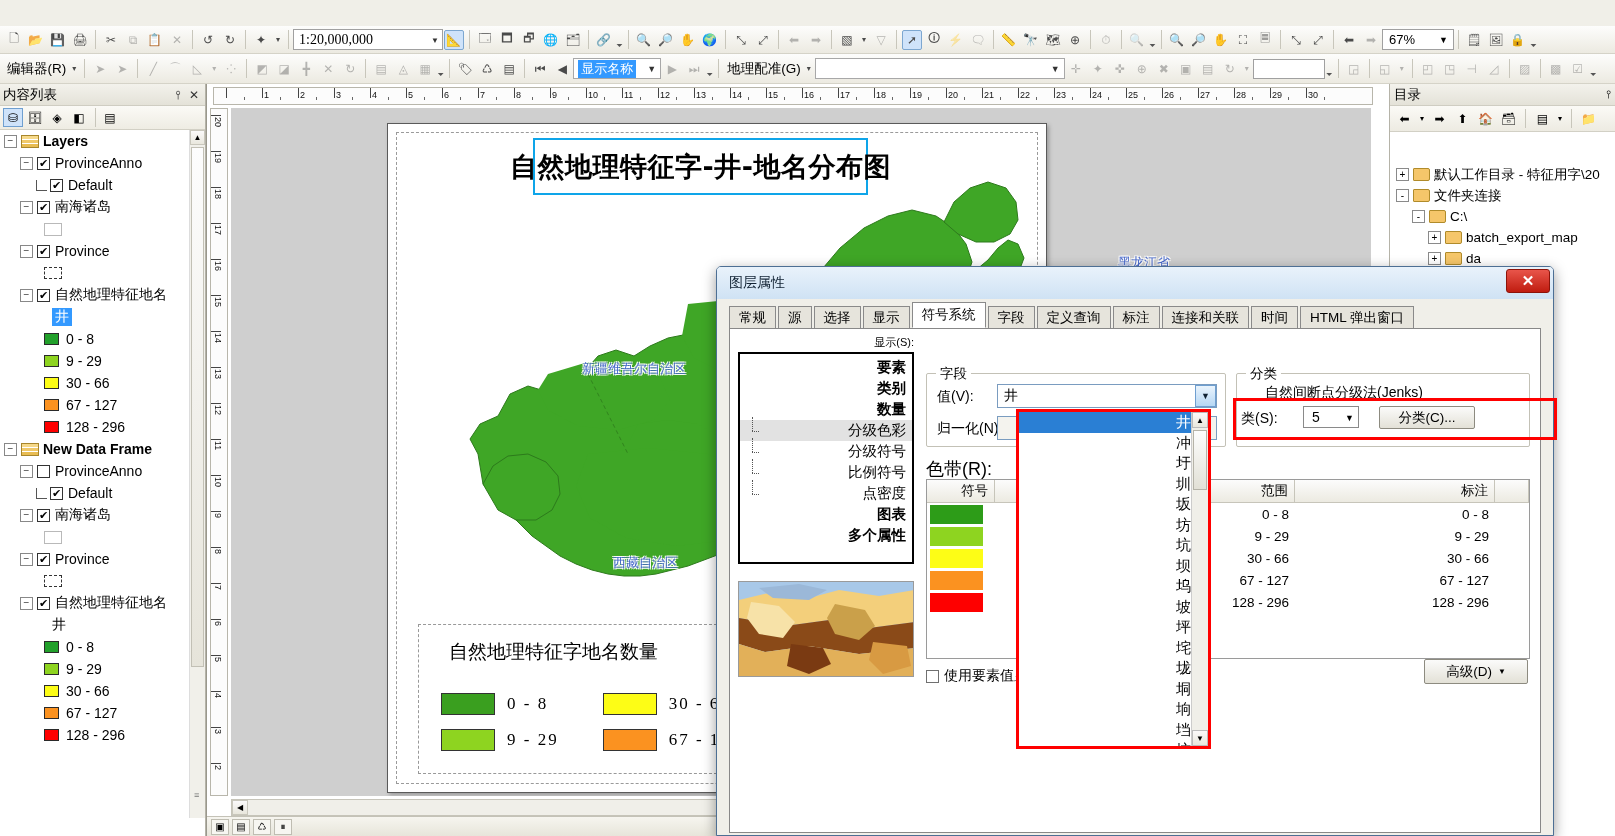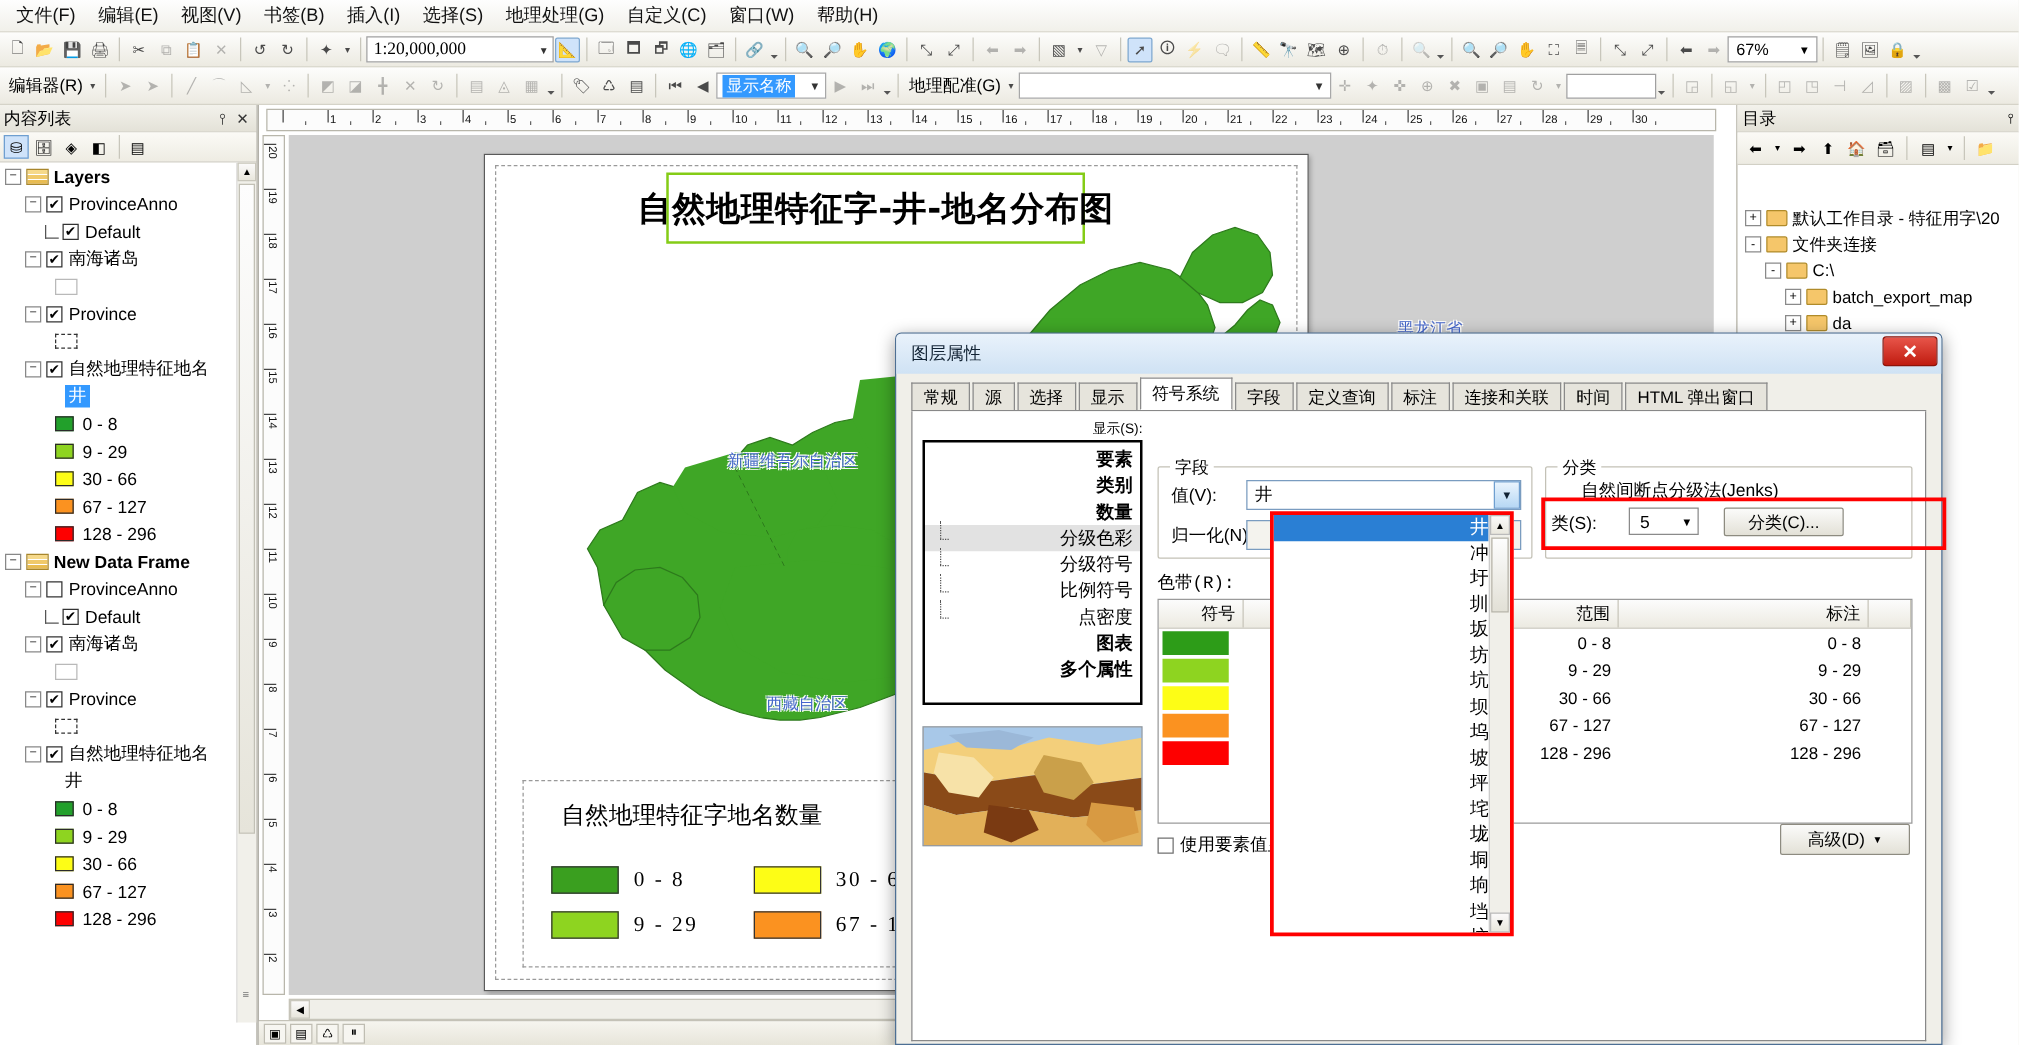--- a/index.html
+++ b/index.html
@@ -125,21 +125,21 @@
     position:absolute; left:24px; top:24px; right:18px; bottom:40px;
     background:#cfcfcf; overflow:hidden;
   }
   .page {
     position:absolute; left:156px; top:15px; width:660px; height:670px;
     background:#fff; border:1px solid #5a5a5a; box-shadow:2px 2px 4px rgba(0,0,0,.25);
   }
   .page-inner{position:absolute;left:8px;top:8px;right:8px;bottom:8px;border:1px dashed #9a9a9a;}
   .map-title {
     position:absolute; left:145px; top:14px; width:335px; height:57px;
-    border:2px solid #84cc16; display:flex;align-items:center;justify-content:center;
+    border:2px solid #0ea5e9; display:flex;align-items:center;justify-content:center;
   }
   .map-title span{font-size:27px;font-weight:bold;letter-spacing:.5px;
     font-family:"DejaVu Sans","Liberation Sans",sans-serif;white-space:nowrap;}
   .scale-wrap{position:absolute;left:238px;top:90px;width:180px;text-align:center;}
   .scale-wrap .sc-txt{font-family:"Liberation Serif",serif;font-size:19px;}
   .scale-bar{position:relative;height:26px;margin-top:3px;}
   .scale-bar .lbls{position:relative;height:12px;font-size:10px;}
   .scale-bar .lbls span{position:absolute;transform:translateX(-50%);}
   .scale-bar .bar{position:absolute;top:14px;left:0;width:148px;height:7px;background:#000;}
   .scale-bar .barsep{position:absolute;top:11px;left:74px;width:1px;height:13px;background:#000;}
@@ -222,32 +222,20 @@
   .chk{width:13px;height:13px;border:1px solid #707070;background:#fff;display:inline-block;vertical-align:middle;margin-right:5px;}
   .sm-combo{border:1px solid #8a8a8a;background:#fff;height:22px;width:56px;
     display:flex;align-items:center;padding-left:8px;font-size:14px;position:relative;}
   .sm-combo .dd{position:absolute;right:4px;top:6px;font-size:9px;}
 </style>
 </head>
 <body>
 
 <div id="app">
 
-  <div class="menubar">
-    <div class="mi">文件(F)</div>
-    <div class="mi">编辑(E)</div>
-    <div class="mi">视图(V)</div>
-    <div class="mi">书签(B)</div>
-    <div class="mi">插入(I)</div>
-    <div class="mi">选择(S)</div>
-    <div class="mi">地理处理(G)</div>
-    <div class="mi">自定义(C)</div>
-    <div class="mi">窗口(W)</div>
-    <div class="mi">帮助(H)</div>
-  </div>
 
   <div class="toolbar" id="toolbar1">
     <div class="tb-ico">🗋</div>
     <div class="tb-ico">📂</div>
     <div class="tb-ico">💾</div>
     <div class="tb-ico">🖨</div>
     <div class="sep"></div>
     <div class="tb-ico">✂</div>
     <div class="tb-ico dis">⧉</div>
     <div class="tb-ico">📋</div>
@@ -920,21 +908,21 @@
           <div class="sm-combo" style="position:absolute;left:66px;top:32px;">
             <span>5</span>
             <span class="dd">▼</span>
           </div>
           <div class="btn" style="position:absolute;left:142px;top:32px;width:96px;height:23px;">
             <span>分类(C)...</span>
           </div>
           <div class="redbox" style="left:-4px;top:24px;width:324px;height:42px;"></div>
         </div>
 
-        <div style="position:absolute;left:196px;top:128px;font-size:14px;font-family:Liberation Mono, monospace;">色带(R):</div>
+        <div style="position:absolute;left:196px;top:128px;font-size:18px;">色带(R):</div>
 
         <div style="position:absolute;left:196px;top:150px;right:10px;height:180px;border:1px solid #9a9a9a;background:#fff;overflow:hidden;">
           <div class="tbl-head">
             <div class="c" style="width:68px;">符号</div>
             <div class="c" style="width:300px;">范围</div>
             <div class="c" style="width:200px;">标注</div>
             <div class="c" style="flex:1;"></div>
           </div>
           <div id="classes-rows">
               <div class="ramp-row">

